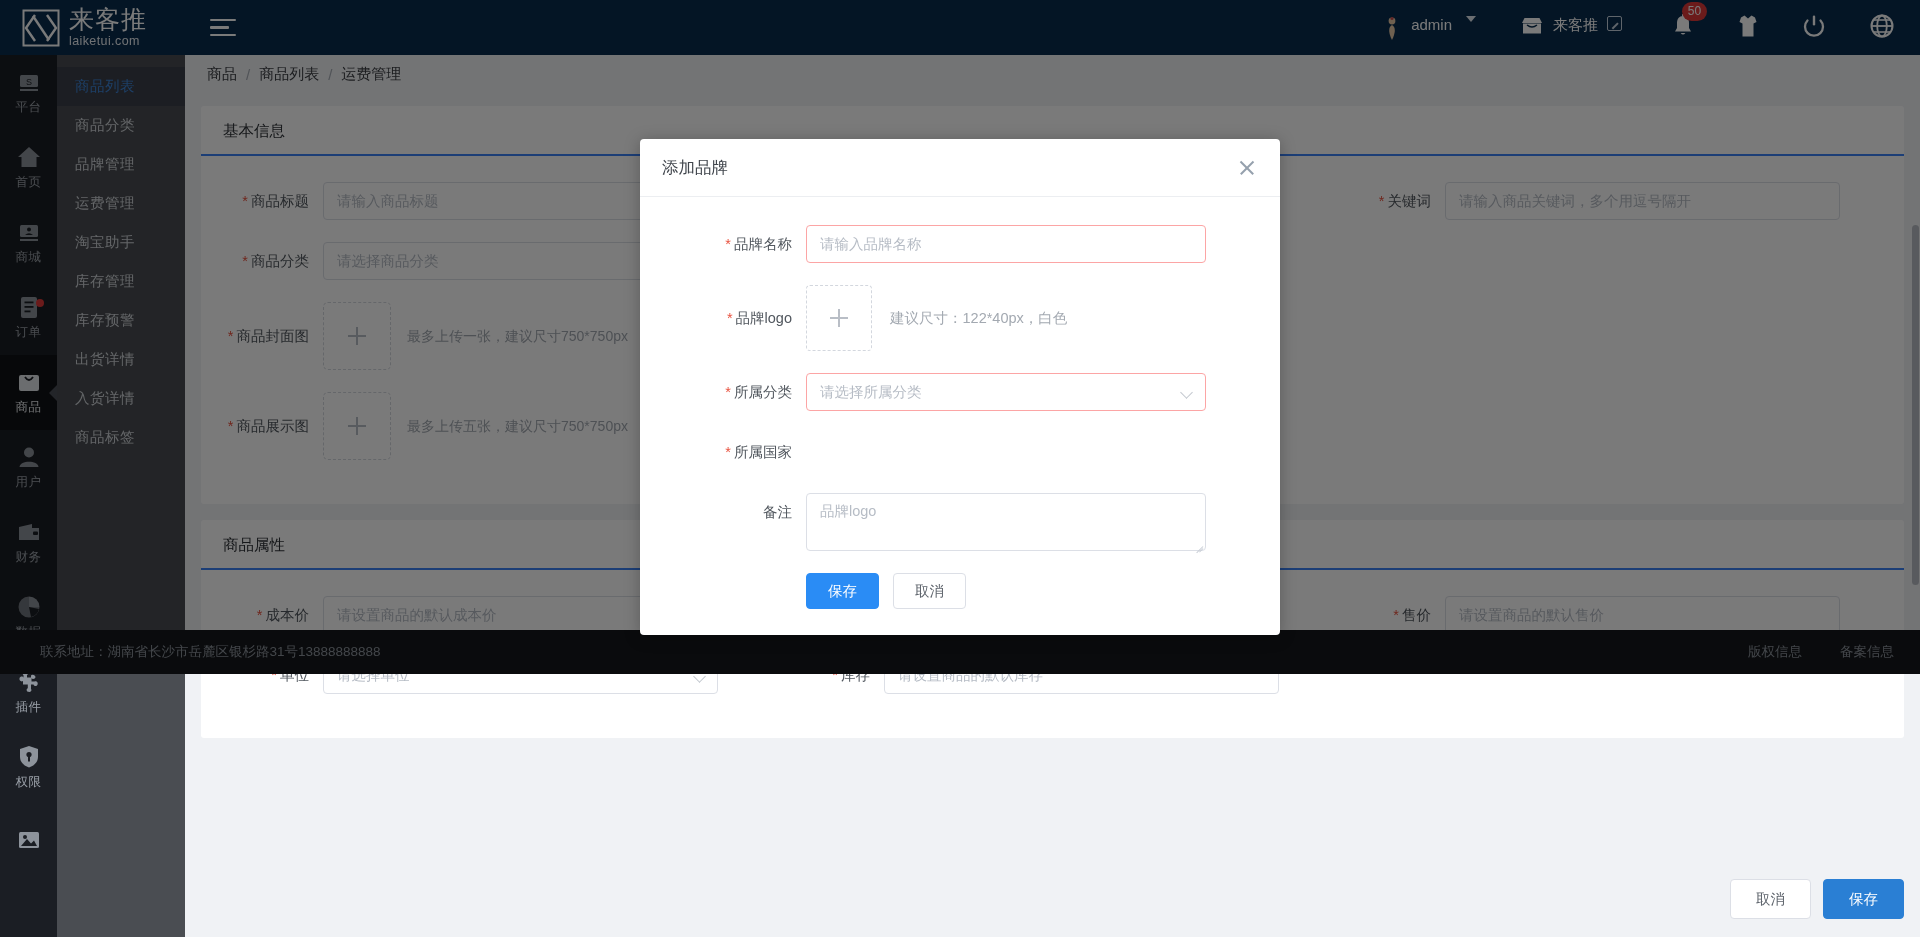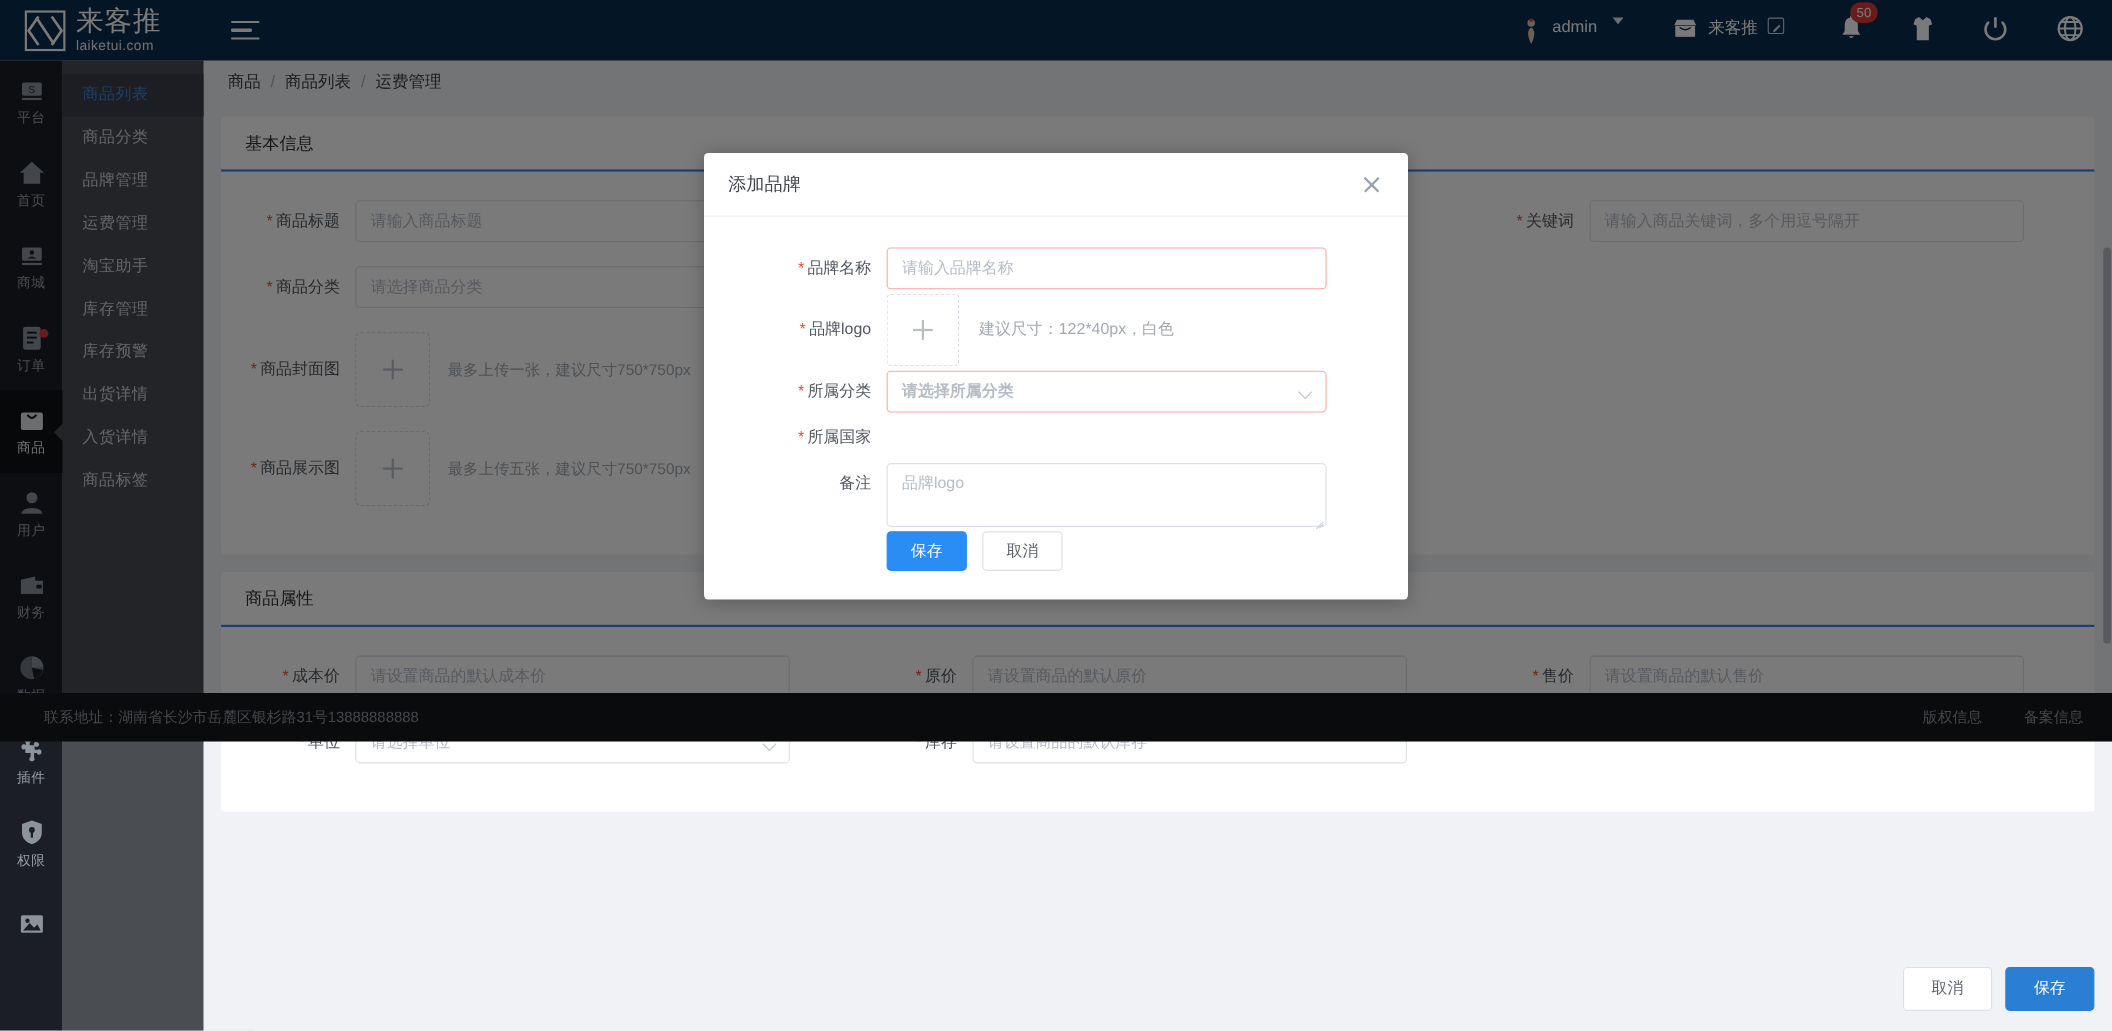--- a/index.html
+++ b/index.html
@@ -176,32 +176,32 @@
   .modal-close {
     margin-left: auto; width: 22px; height: 22px; position: relative; cursor: pointer;
   }
   .modal-close:before, .modal-close:after {
     content: ""; position: absolute; left: 2px; top: 10px; width: 18px; height: 1.6px;
     background: #95a0ad;
   }
   .modal-close:before { transform: rotate(45deg); }
   .modal-close:after { transform: rotate(-45deg); }
   .modal-body { padding: 28px 0 26px 0; }
-  .m-row { display: flex; align-items: flex-start; margin-bottom: 4px; }
+  .m-row { display: flex; align-items: flex-start; margin-bottom: 22px; }
   .m-label {
     width: 166px; text-align: right; padding-right: 14px; font-size: 14.5px;
     color: #5a6views; color: #51575e; line-height: 38px; flex: none;
   }
   .m-label .req { color: #e8523f; margin-right: 3px; }
   .m-inp {
     width: 400px; height: 38px; border: 1px solid #fca5a5; border-radius: 4px;
     font-size: 14.5px; color: #b6bcc5; padding: 0 13px; line-height: 36px;
     background: #fff; overflow: hidden; white-space: nowrap;
   }
-  .m-inp.sel { position: relative; padding-right: 12px; font-weight: bold; }
+  .m-inp.sel { position: relative; padding-right: 12px; }
   .m-inp.sel:after {
     content: ""; position: absolute; right: 14px; top: 14px; width: 8px; height: 8px;
     border-right: 1.5px solid #c2c7ce; border-bottom: 1.5px solid #c2c7ce;
     transform: rotate(45deg);
   }
   .m-textarea {
     width: 400px; height: 58px; border: 1px solid #dcdfe6; border-radius: 4px;
     font-size: 14.5px; color: #b6bcc5; padding: 8px 13px; background: #fff;
     position: relative; resize: none;
   }

